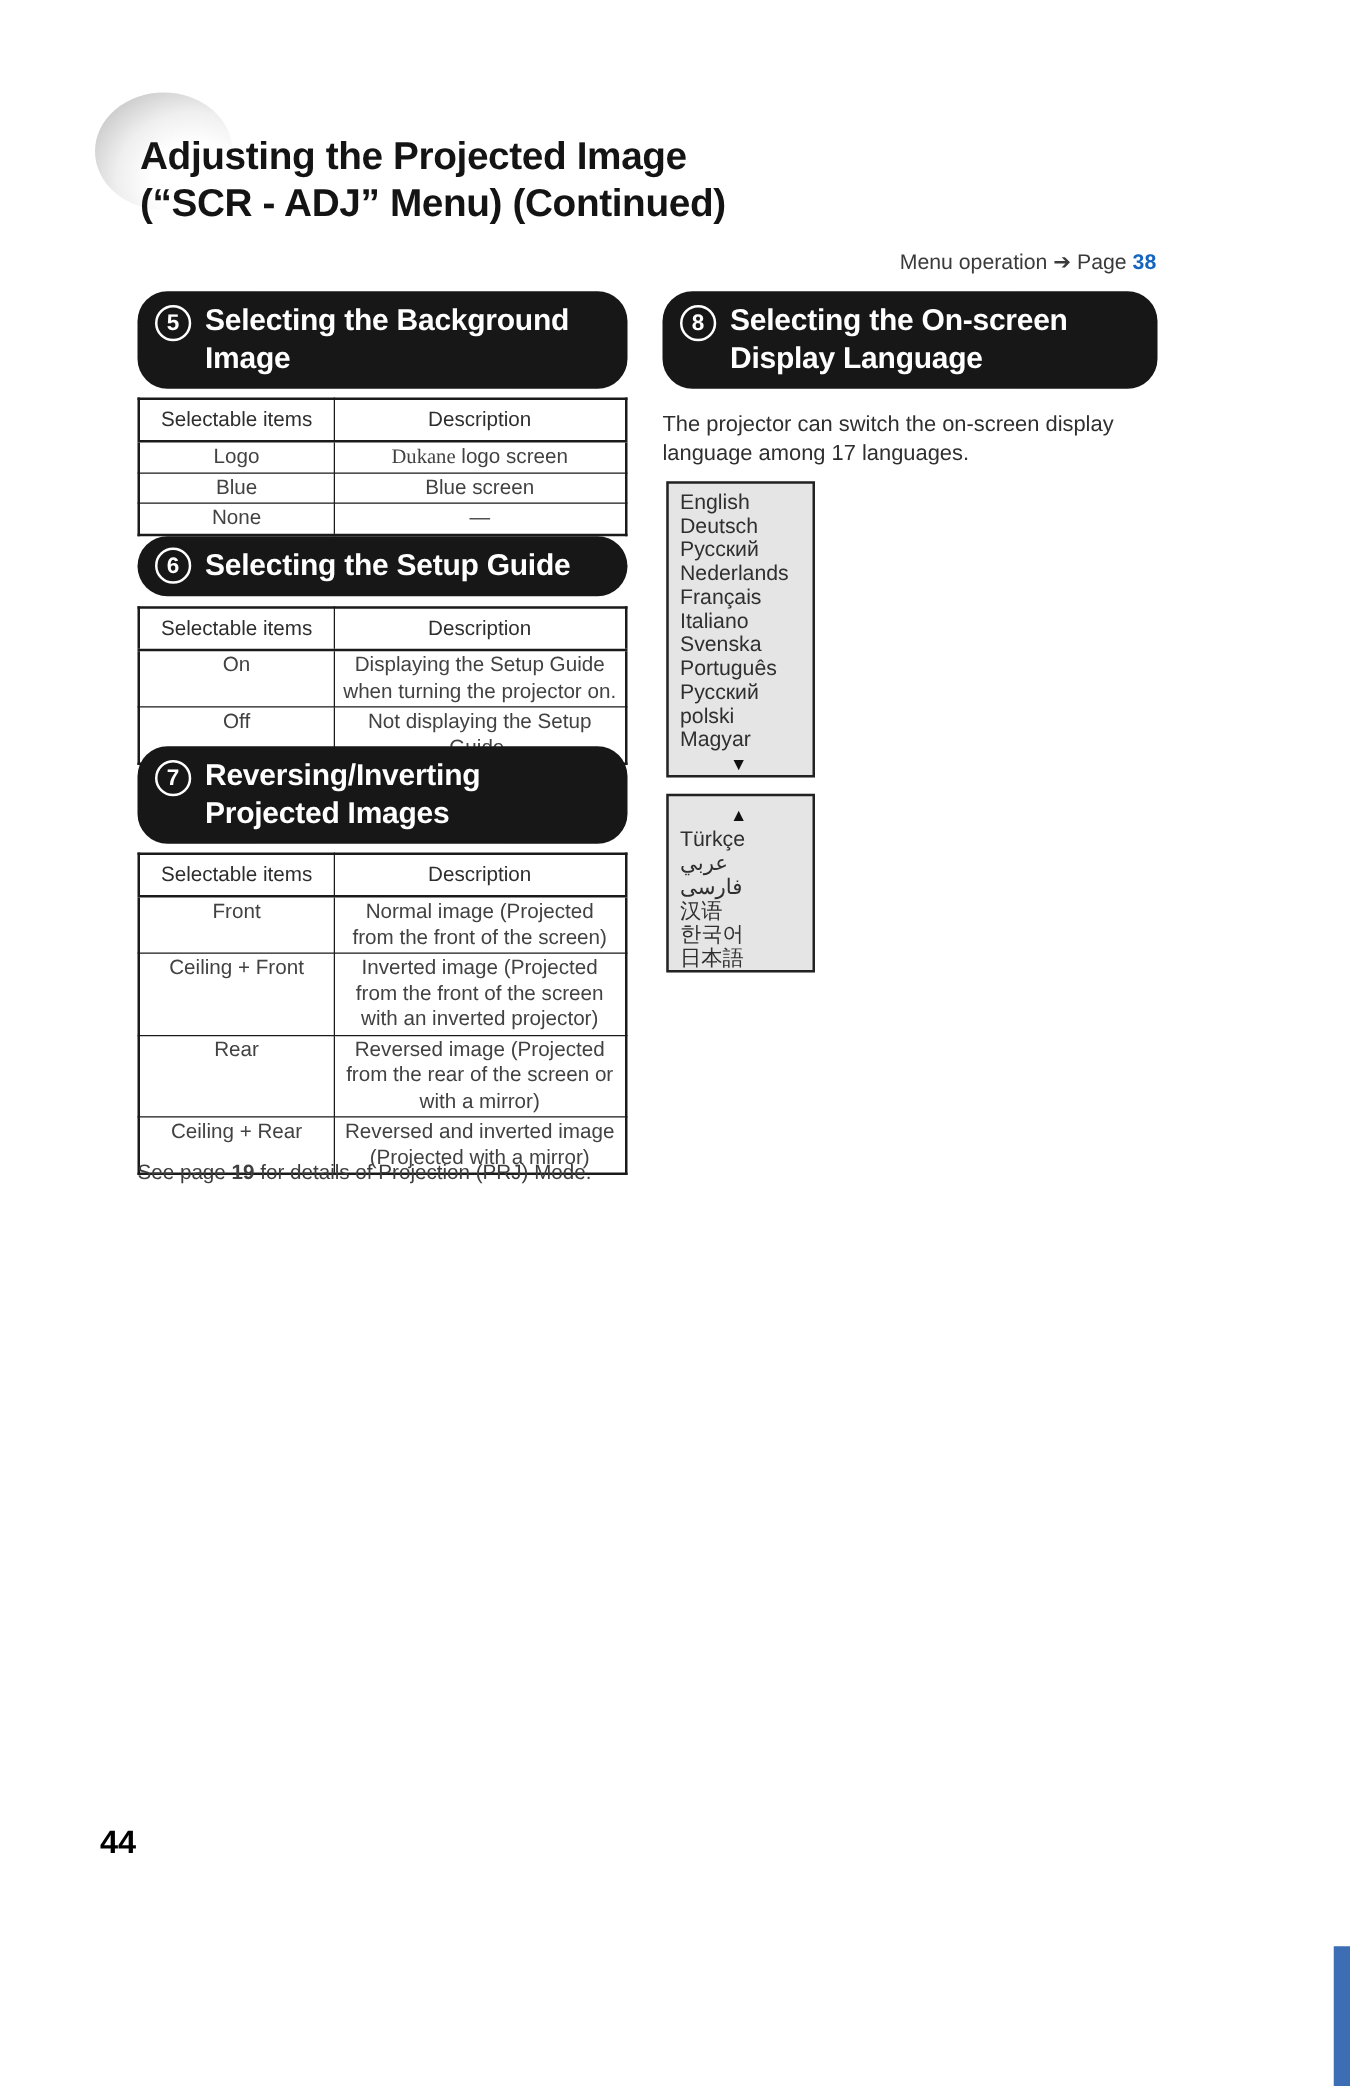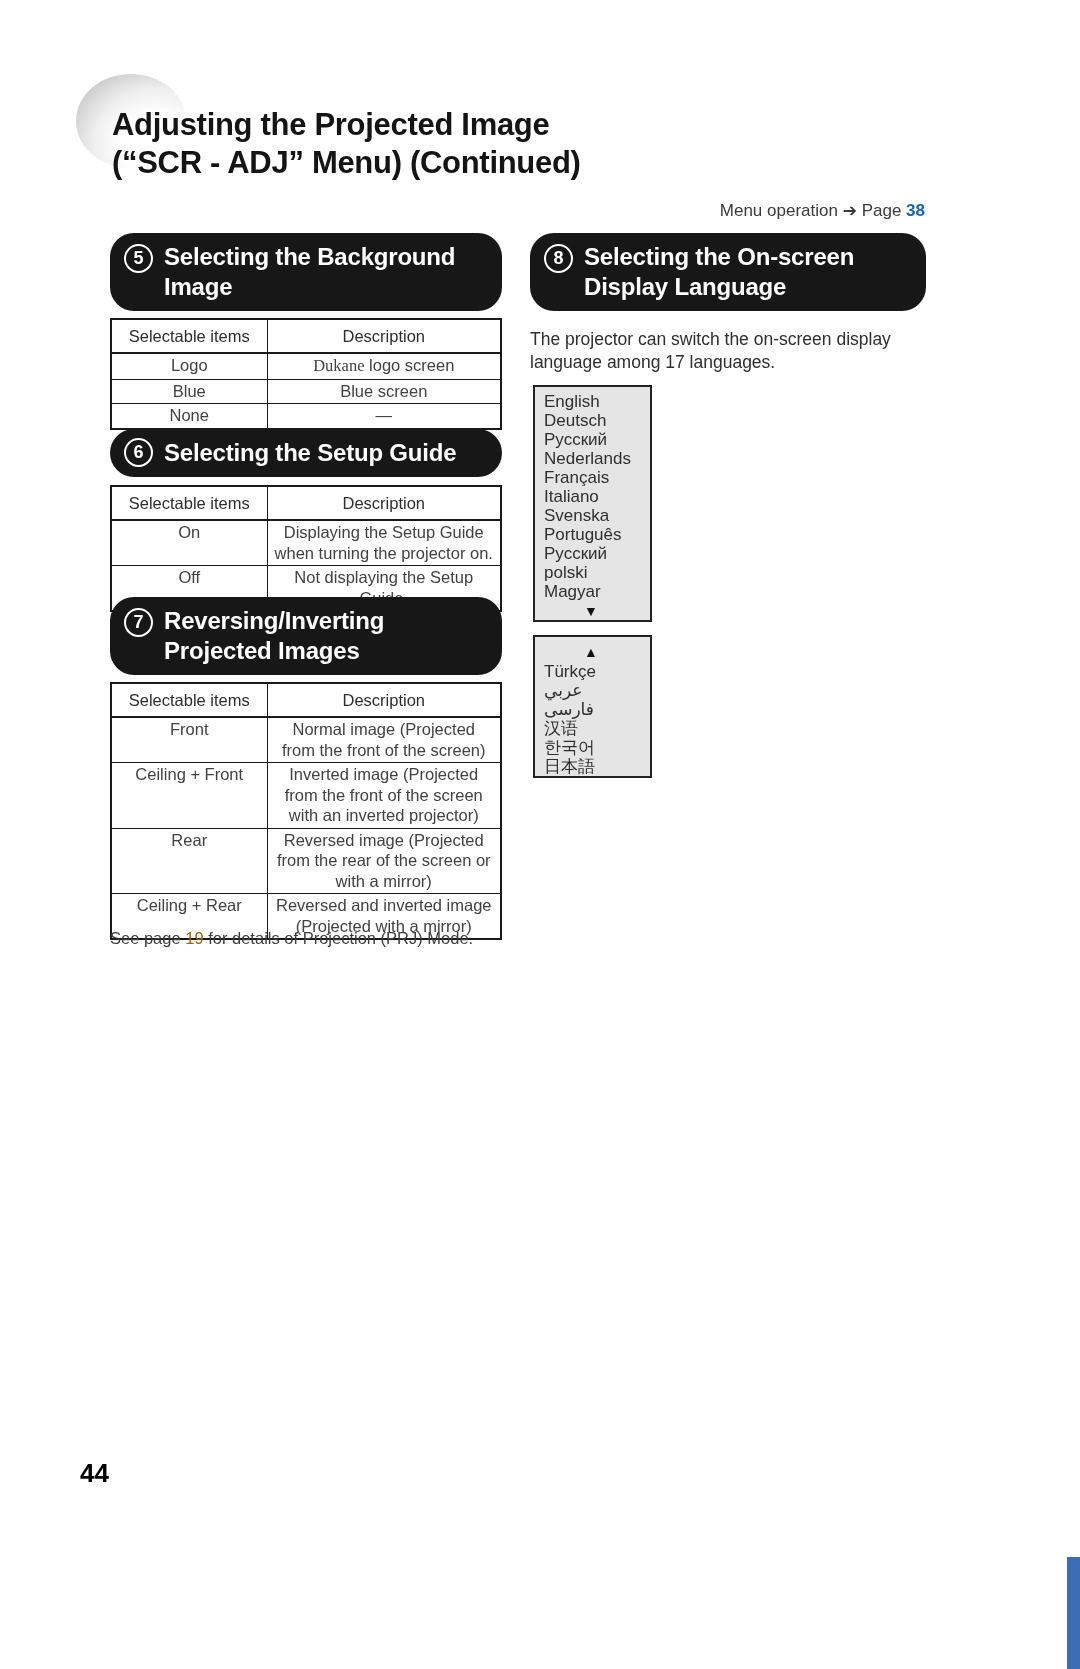--- a/index.html
+++ b/index.html
@@ -42,21 +42,21 @@
     font-size:16.5px;color:#2e2e2e;padding:6px 6px;line-height:20px;
   }
   .tbl td{
     border:1px solid #1a1a1a;font-size:16.5px;color:#424242;padding:1px 7px 2px 7px;
     vertical-align:top;line-height:20.5px;text-align:center;
   }
   .serif{font-family:"Liberation Serif","DejaVu Serif",serif;}
   .footnote{
     position:absolute;left:110px;top:928px;width:420px;font-size:16.5px;color:#3d3d3d;line-height:21px;
   }
-  .pageref{color:#a16207;font-weight:normal;}
+  .pageref{color:#404040;font-weight:bold;}
   .intro{
     position:absolute;left:530px;top:328px;width:400px;font-size:17.5px;color:#2f2f2f;line-height:23px;
   }
   .lang-box{
     position:absolute;left:533px;width:119px;box-sizing:border-box;border:2px solid #222222;
     padding:5px 4px 2px 9px;font-size:17px;line-height:19px;color:#2f2f2f;background:#e5e5e5;
   }
   .lang-box .arrow{ text-align:center;font-size:14px;line-height:20px;color:#111;padding-right:8px;}
   .pagenum{
     position:absolute;left:80px;top:1458px;font-size:26px;font-weight:bold;color:#000000;

